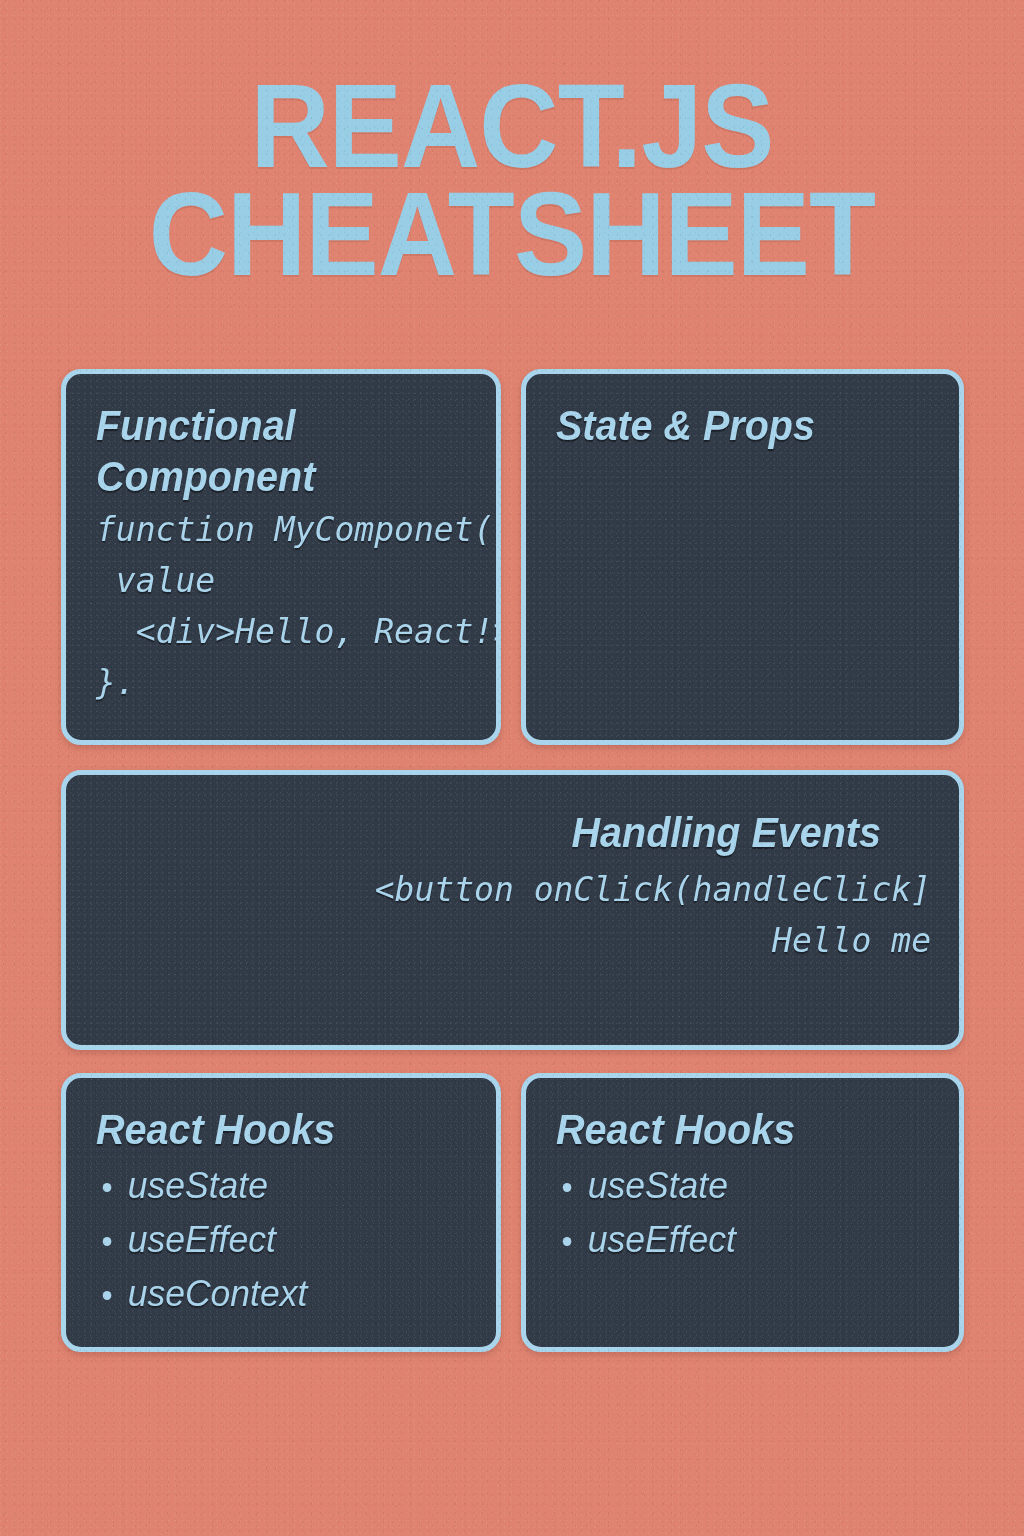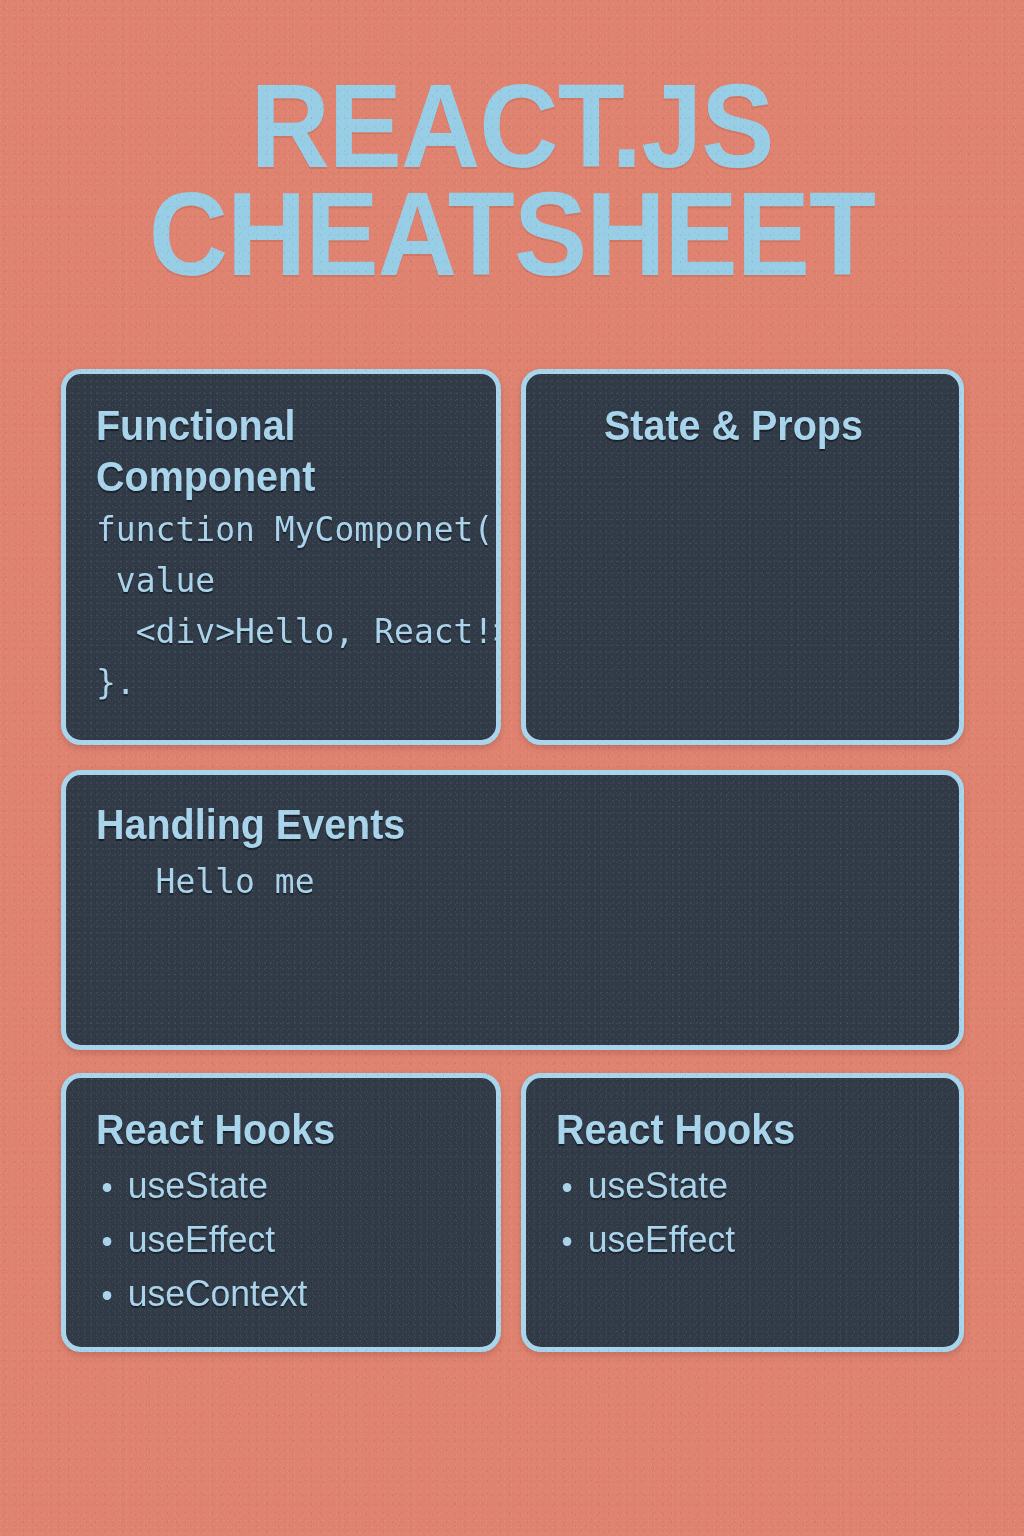--- a/index.html
+++ b/index.html
@@ -79,20 +79,21 @@
       radial-gradient(circle at 20% 30%, rgba(255,255,255,.30) 0 .6px, transparent .7px),
       radial-gradient(circle at 70% 65%, rgba(0,0,0,.45) 0 .6px, transparent .7px),
       radial-gradient(circle at 45% 85%, rgba(255,255,255,.20) 0 .6px, transparent .7px);
     background-size:6px 6px, 8px 8px, 10px 10px;
   }
 
   .card-inner {
     position:relative;
     z-index:3;
     padding:26px 28px 20px 30px;
+    font-style:italic;
   }
 
   .card-title {
     font-family:"Liberation Sans", sans-serif;
     font-weight:bold;
     font-size:42px;
     line-height:51px;
     color:#a8d4ec;
     transform:scaleX(.94);
     transform-origin:left center;
@@ -143,26 +144,26 @@
     left:7px;
     top:24px;
     width:9px;
     height:9px;
     border-radius:50%;
     background:#a9d4eb;
   }
 
   
   #card-functional { left:61px;  top:369px;  width:440px; height:376px; }
-  #card-state      { left:521px; top:369px; width:443px; height:376px;padding-left:48px; }
+  #card-state      { left:521px; top:369px; width:443px; height:376px; }
   #card-events     { left:61px;  top:770px;  width:903px; height:280px; }
   #card-hooks-1    { left:61px;  top:1073px; width:440px; height:279px; }
   #card-hooks-2    { left:521px; top:1073px; width:443px; height:279px; }
 
-  #card-events .card-inner { padding-top:24px; }
+  #card-events .card-inner { padding-top:32px;text-align:right; }
   #card-events .card-title { margin-bottom:6px; }
 </style>
 </head>
 <body>
 
 <div class="poster">
 
   <div class="title-block">
     <span class="title-line">REACT.JS</span>
     <span class="title-line">CHEATSHEET</span>
@@ -184,20 +185,21 @@
   <div class="card" id="card-state">
     <div class="card-inner">
       <div class="card-title">State &amp; Props</div>
     </div>
   </div>
 
   <div class="card" id="card-events">
     <div class="card-inner">
       <div class="card-title">Handling Events</div>
       <div class="code-mono">
+        <div class="code-line"> &lt;button onClick(handleClick]</div>
         <div class="code-line">   Hello me</div>
       </div>
     </div>
   </div>
 
   <div class="card" id="card-hooks-1">
     <div class="card-inner">
       <div class="card-title">React Hooks</div>
       <ul class="bullets">
         <li>useState</li>

